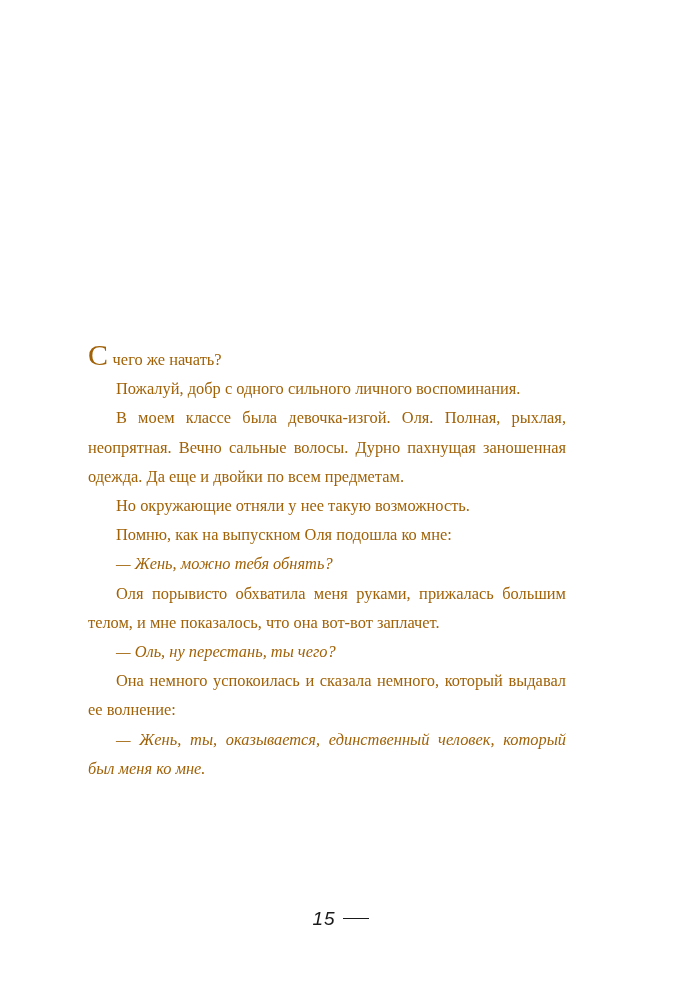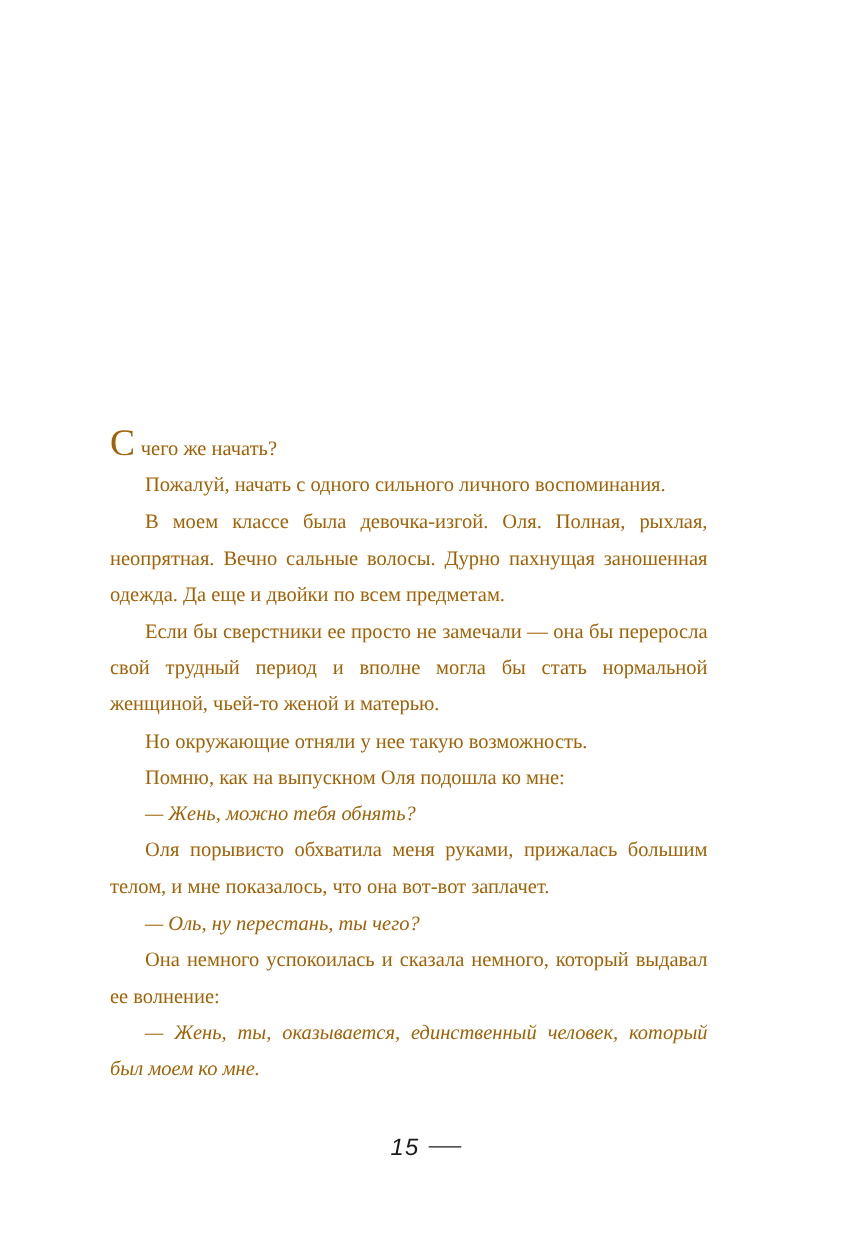--- a/index.html
+++ b/index.html
@@ -67,28 +67,27 @@
 </style>
 </head>
 <body>
 
 <div class="page">
 
   <div class="text-block">
 
     <p class="first"><span class="dropcap">С</span><span> чего же начать?</span></p>
 
-    <p>Пожалуй, начать с одного сильного личного воспо­минания.</p>
+    <p>Пожалуй, добр с одного сильного личного воспо­минания.</p>
     <p>В моем классе была девочка-изгой. Оля. Полная, рых­лая, неопрятная. Вечно сальные волосы. Дурно пахнущая заношенная одежда. Да еще и двойки по всем предметам.</p>
-    <p>Если бы сверстники ее просто не замечали — она бы пе­реросла свой трудный период и вполне могла бы стать нор­мальной женщиной, чьей-то женой и матерью.</p>
     <p>Но окружающие отняли у нее такую возможность.</p>
     <p>Помню, как на выпускном Оля подошла ко мне:</p>
     <p class="dialogue">— Жень, можно тебя обнять?</p>
     <p>Оля порывисто обхватила меня руками, прижалась большим телом, и мне показалось, что она вот-вот запла­чет.</p>
     <p class="dialogue">— Оль, ну перестань, ты чего?</p>
     <p>Она немного успокоилась и сказала немного, который выдавал ее волнение:</p>
-    <p class="dialogue">— Жень, ты, оказывается, единственный человек, ко­торый был моем ко мне.</p>
+    <p class="dialogue">— Жень, ты, оказывается, единственный человек, ко­торый был меня ко мне.</p>
 
   </div>
 
   <div class="folio"><span>15</span><span class="rule"></span></div>
 
 </div>
 
 </body></html>

